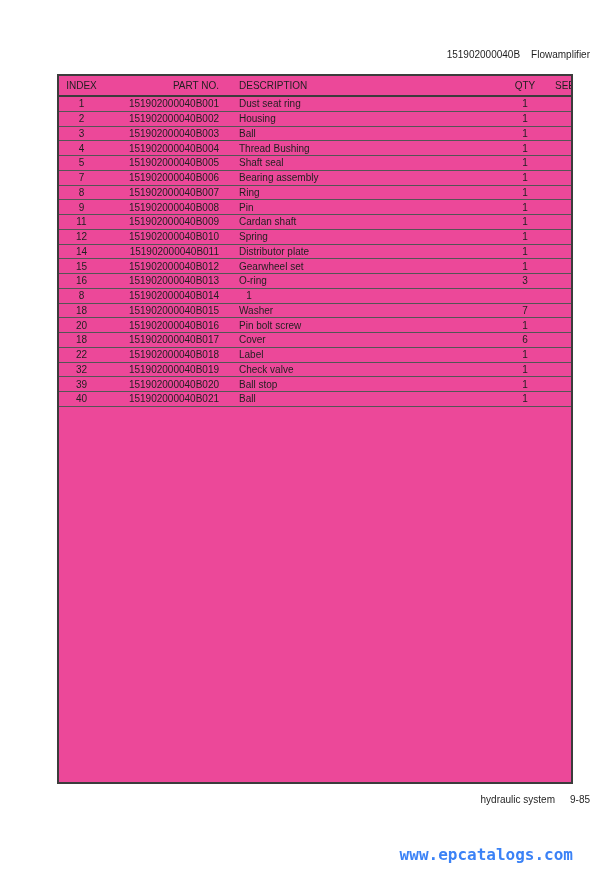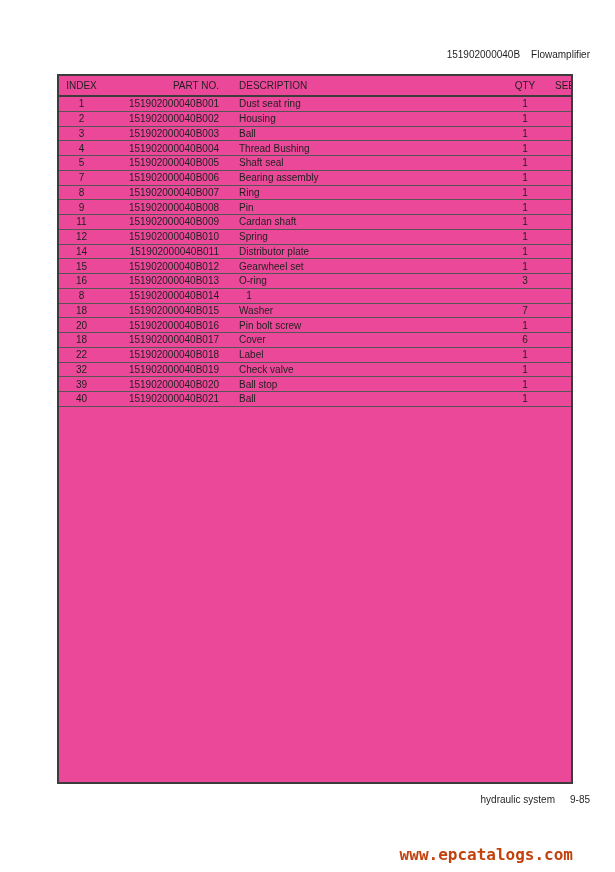--- a/index.html
+++ b/index.html
@@ -236,15 +236,15 @@
           <span class="cell col-qty">1</span>
           <span class="cell col-page"></span>
         </div>
       </div>
   </div>
 
   <div class="doc-footer">
     <span class="ftr-section">hydraulic system</span><span>9-85</span>
   </div>
 
-  <div class="watermark" style="color: #c2410c;">www.epcatalogs.com</div>
+  <div class="watermark" style="color: #3b82f6;">www.epcatalogs.com</div>
 
 </div>
 
 </body></html>

